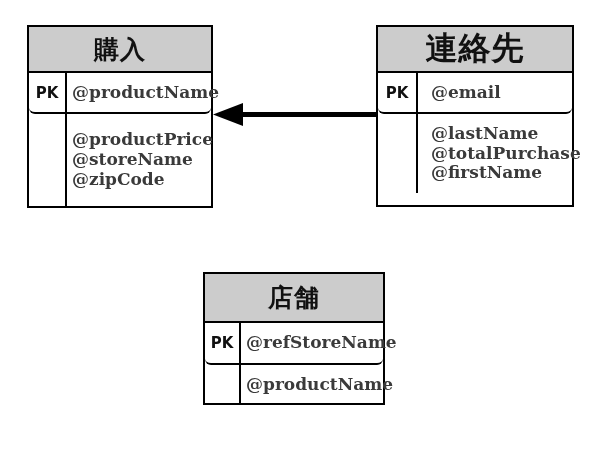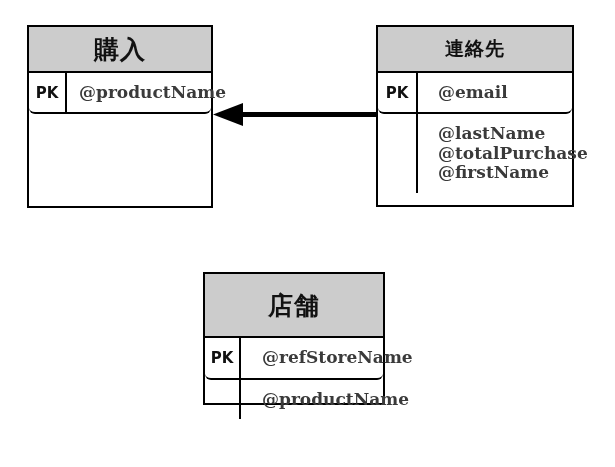--- a/index.html
+++ b/index.html
@@ -57,21 +57,21 @@
     font-weight: bold;
     color: #111111;
     font-family: "DejaVu Sans", "Liberation Sans", sans-serif;
     flex: 0 0 auto;
   }
   .attr-cell {
     box-sizing: border-box;
     display: flex;
     flex-direction: column;
     justify-content: center;
-    padding-left: 12px;
+    padding-left: 5px;
     flex: 1 1 auto;
     overflow: visible;
     white-space: nowrap;
   }
   .attr-line {
     font-family: "DejaVu Serif", "Liberation Serif", serif;
     font-weight: bold;
     color: #3a3a3a;
     line-height: 1.16;
   }
@@ -94,42 +94,42 @@
 
   
   #entity-contact {
     left: 376px;
     top: 25px;
     width: 198px;
     height: 182px;
   }
   #entity-contact .entity-header {
     height: 46px;
-    font-size: 19px;
+    font-size: 32px;
   }
   #entity-contact .key-cell { width: 40px; font-size: 15px; }
   #entity-contact .row-pk  { height: 41px; }
   #entity-contact .row-attrs { height: 79px; }
   #entity-contact .attr-line { font-size: 17px; margin-left: 8px; }
 
   
   #entity-store {
     left: 203px;
     top: 272px;
     width: 182px;
     height: 133px;
   }
   #entity-store .entity-header {
-    height: 64px;
+    height: 49px;
     font-size: 25px;
   }
   #entity-store .key-cell { width: 36px; font-size: 15px; }
   #entity-store .row-pk  { height: 42px; }
   #entity-store .row-attrs { height: 39px; }
-  #entity-store .attr-line { font-size: 17px; margin-left: 9px; }
+  #entity-store .attr-line { font-size: 17px; }
 
   
   #relationship-arrow {
     position: absolute;
     left: 210px;
     top: 100px;
     width: 170px;
     height: 30px;
   }
 </style>
@@ -139,20 +139,28 @@
 <div id="canvas">
 
   <div class="entity" id="entity-purchase">
     <div class="entity-header">購入</div>
     <div class="entity-row divider row-pk">
       <div class="key-cell">PK</div>
       <div class="attr-cell">
         <span class="attr-line">@productName</span>
       </div>
     </div>
+    <div class="entity-row row-attrs">
+      <div class="key-cell"></div>
+      <div class="attr-cell">
+        <span class="attr-line">@productPrice</span>
+        <span class="attr-line">@storeName</span>
+        <span class="attr-line">@zipCode</span>
+      </div>
+    </div>
   </div>
 
   <div class="entity" id="entity-contact">
     <div class="entity-header">連絡先</div>
     <div class="entity-row divider row-pk">
       <div class="key-cell">PK</div>
       <div class="attr-cell">
         <span class="attr-line">@email</span>
       </div>
     </div>

